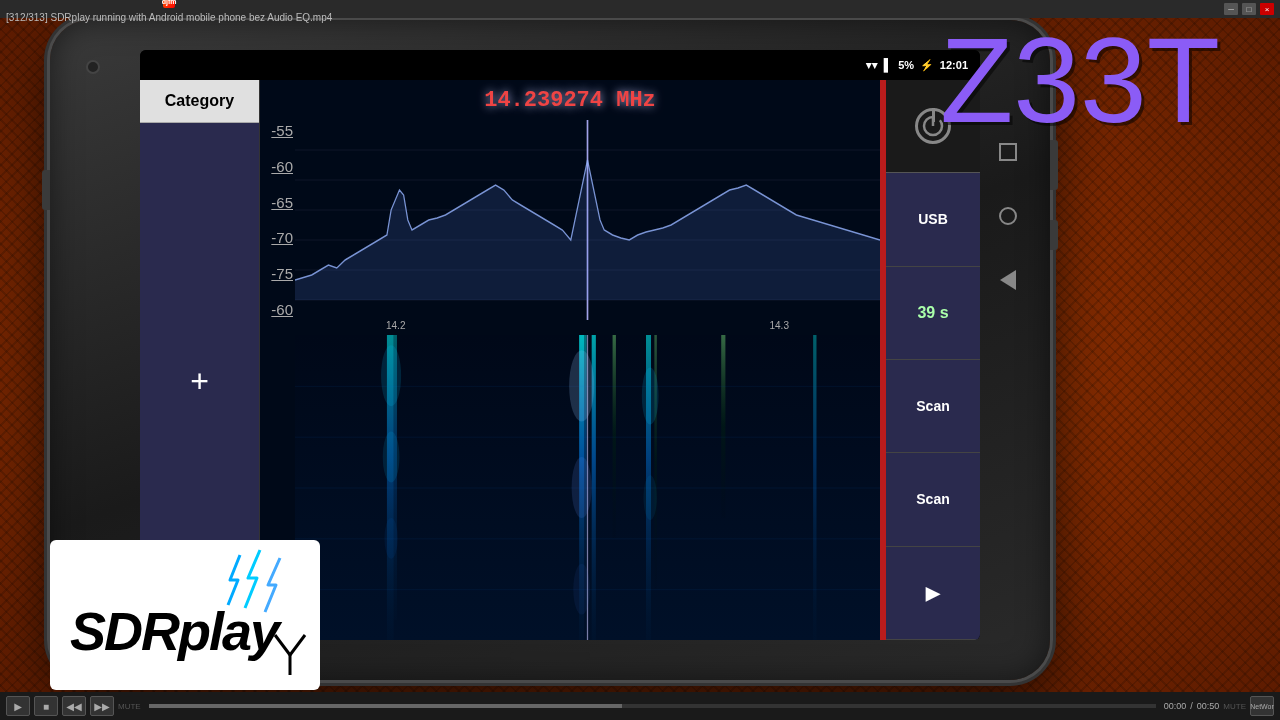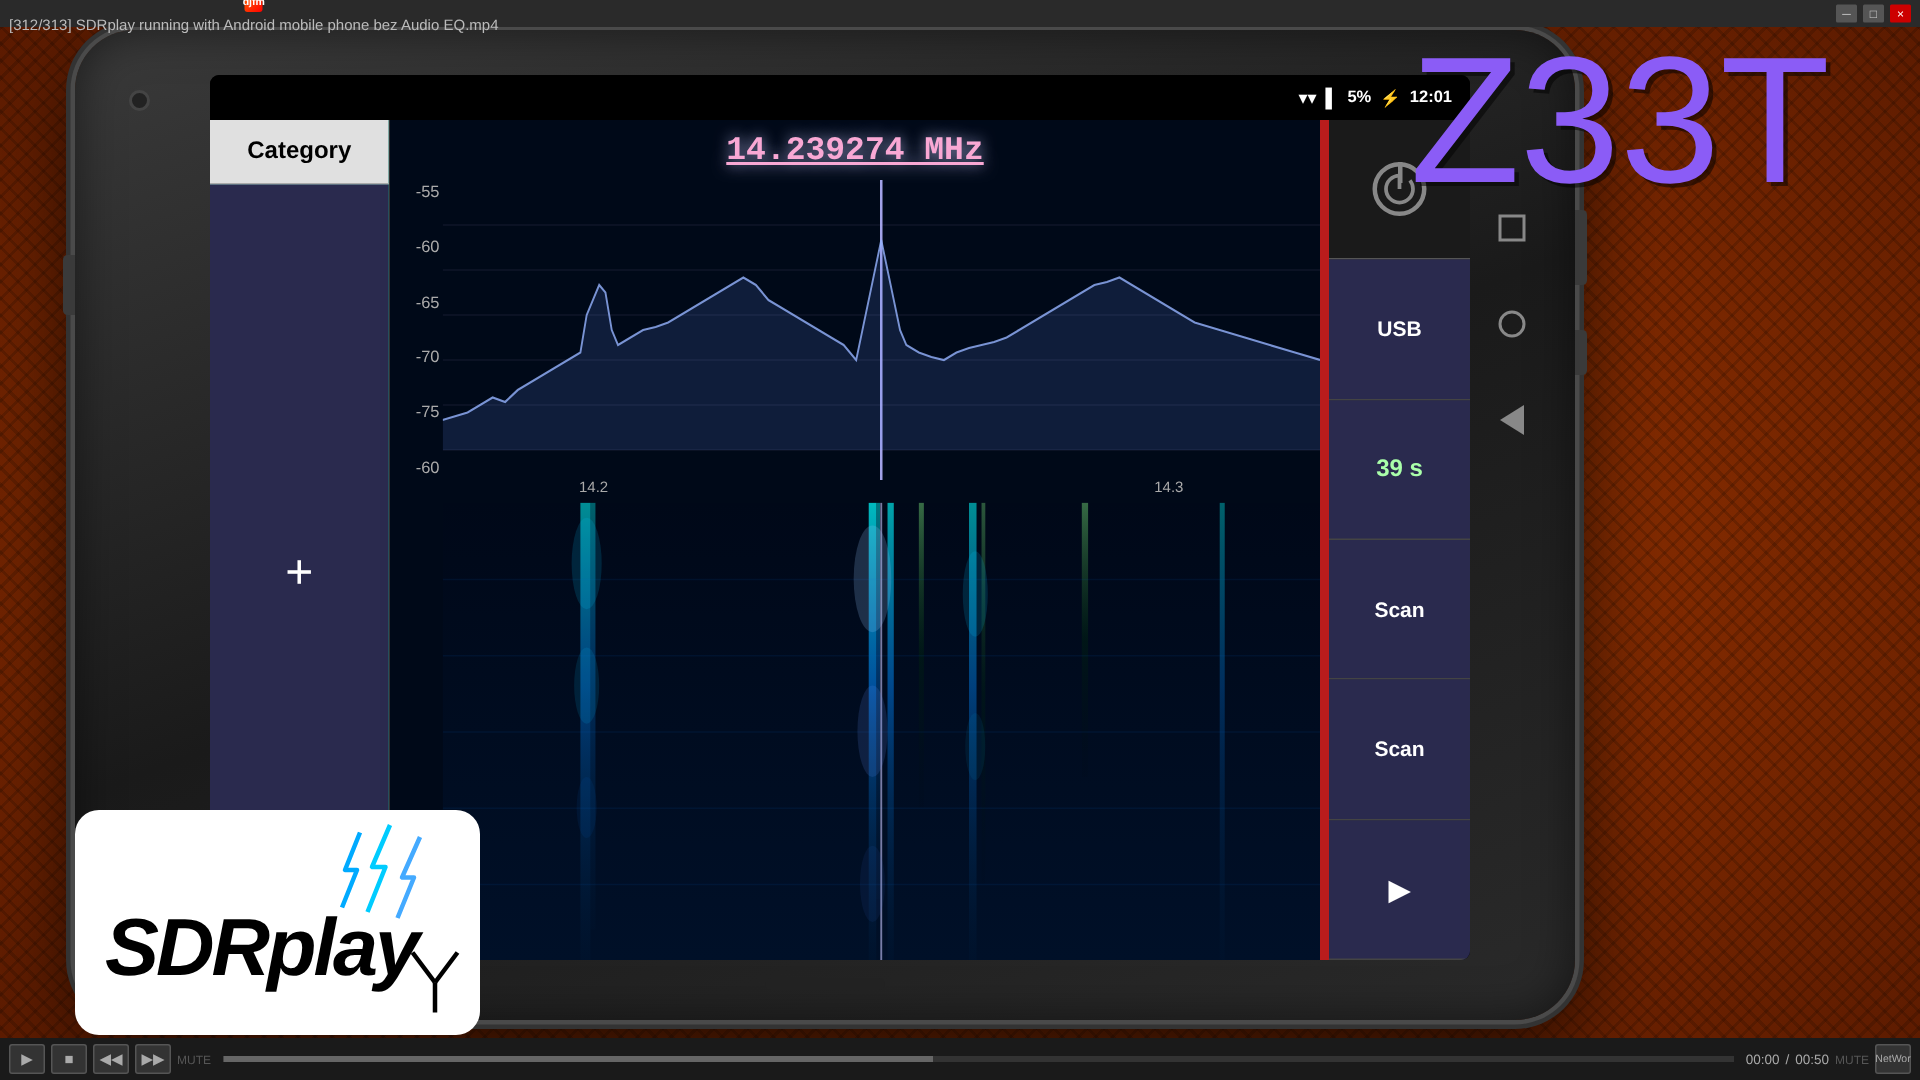--- a/index.html
+++ b/index.html
@@ -167,45 +167,45 @@
       position: relative;
       overflow: hidden;
     }
 
     
     .freq-display {
       position: absolute;
       top: 8px;
       left: 50%;
       transform: translateX(-50%);
-      color: #f9a8d4;
+      color: #ef4444;
       font-size: 22px;
       font-weight: bold;
       font-family: 'Courier New', monospace;
       text-shadow: 0 0 10px rgba(200,200,255,0.8);
       white-space: nowrap;
-      text-decoration: underline;
     }
 
     
     .db-scale {
       position: absolute;
       top: 40px;
       left: 0;
       width: 35px;
       height: 200px;
       display: flex;
       flex-direction: column;
       justify-content: space-between;
       padding: 2px 2px;
     }
     .db-label {
       color: #aaa;
-      font-size: 11px;
+      font-size: 15px;
       text-align: right;
+      text-decoration: underline;
     }
 
     
     .spectrum-canvas {
       position: absolute;
       top: 40px;
       left: 35px;
       right: 0;
       height: 200px;
       overflow: hidden;
@@ -380,21 +380,21 @@
     }
 
     
     .sdrplay-logo {
       position: absolute;
       bottom: 30px;
       left: 50px;
       width: 270px;
       height: 150px;
       background: white;
-      border-radius: 16px;
+      border-radius: 6px;
       display: flex;
       align-items: center;
       justify-content: center;
       z-index: 60;
       overflow: hidden;
     }
 
     
     .taskbar {
       position: absolute;

